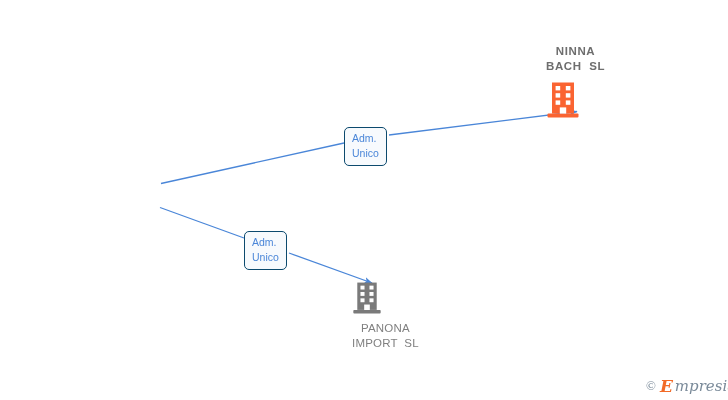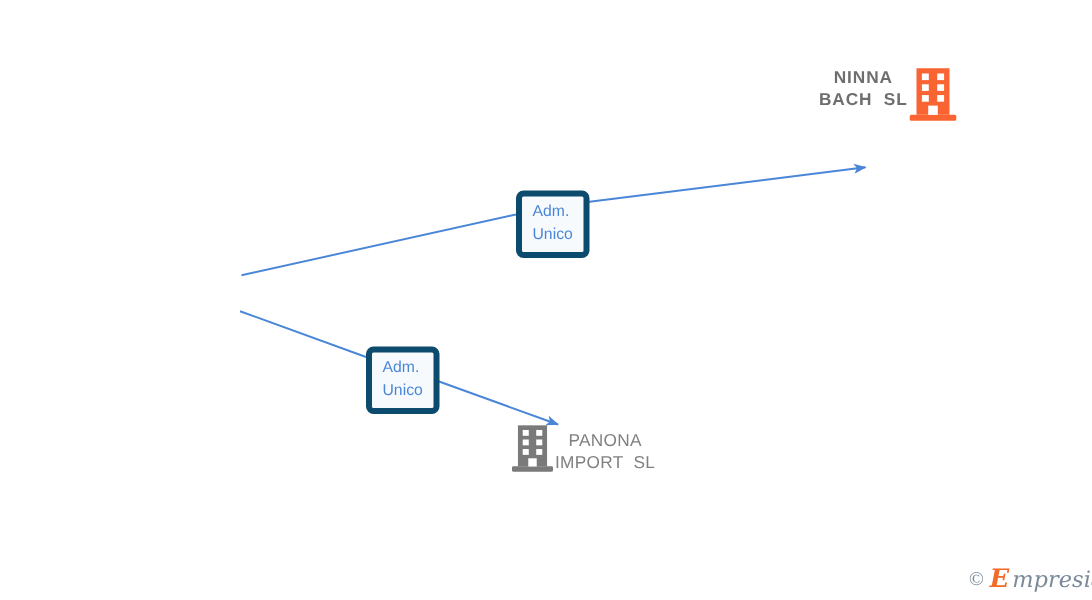--- a/index.html
+++ b/index.html
@@ -21,22 +21,22 @@
     top: 0;
     width: 728px;
     height: 400px;
     pointer-events: none;
   }
 
   
   .node {
     position: absolute;
     display: flex;
-    flex-direction: row;
-    align-items: center;
+    flex-direction: column;
+    align-items: flex-start;
   }
   .node-label {
     color: #808080;
     font-size: 11.5px;
     line-height: 15px;
     text-align: center;
     white-space: pre;
     letter-spacing: 0.2px;
   }
   .node-label.bold {
@@ -59,31 +59,31 @@
   
   #node-ninna {
     left: 546px;
     top: 44px;
     width: 100px;
   }
   #node-ninna .node-label { margin-bottom: 7px; }
 
   
   #node-panona {
-    left: 340px;
+    left: 352px;
     top: 281px;
     width: 100px;
   }
   #node-panona .node-label { margin-top: 6px; }
 
   
   .edge-chip {
     position: absolute;
     box-sizing: border-box;
-    border: 4px solid #0c4a6e;
+    border: 1px solid #0c4a6e;
     border-radius: 5px;
     background: #f7fafd;
     color: #4a86d8;
     font-size: 10.5px;
     line-height: 15px;
     padding: 3px 7px 4px 7px;
     text-align: left;
     white-space: pre;
   }
   #chip-1 { left: 344px; top: 127px; }

